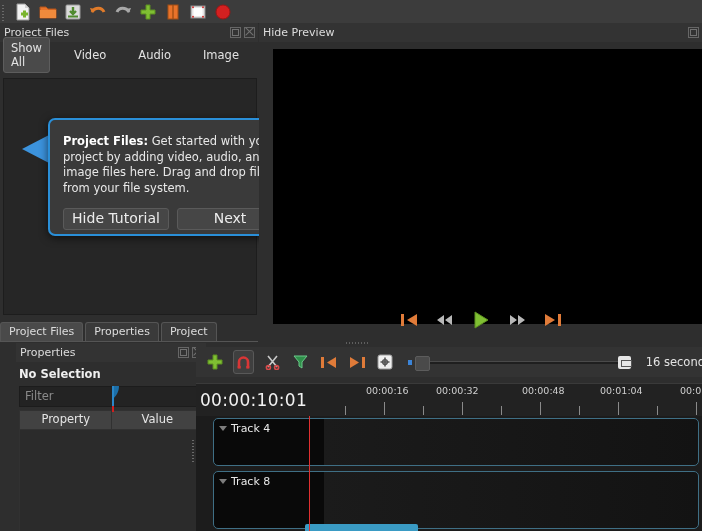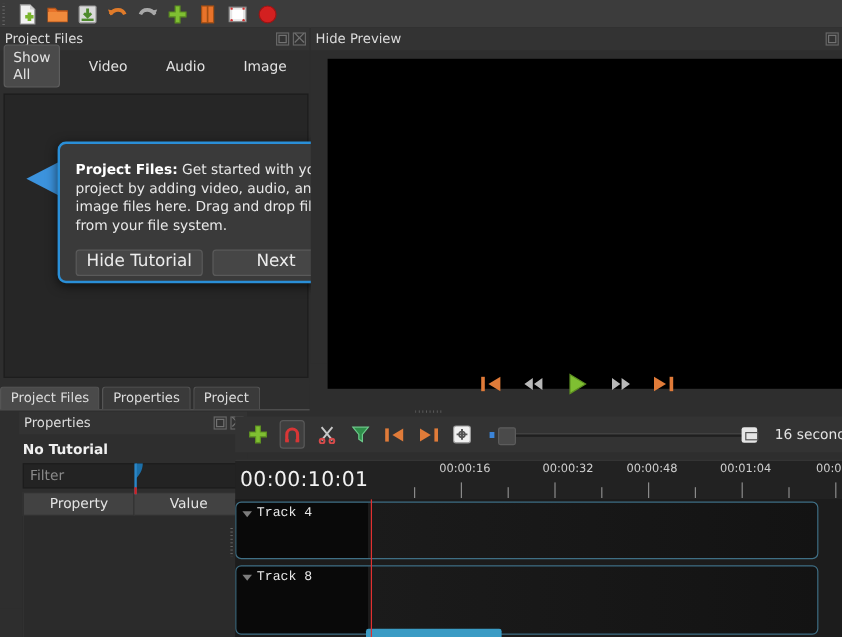--- a/index.html
+++ b/index.html
@@ -98,23 +98,23 @@
   #zlabel{font-size:11.5px;color:#e4e4e4;margin-left:6px;white-space:nowrap;}
 
   #ruler{left:196px;top:383px;width:506px;height:33px;background:#222;
          border-top:1px solid #3a3a3a;overflow:hidden;}
   #tcbox{position:absolute;left:4px;top:4px;width:106px;height:24px;}
   #tc{font-size:17px;color:#f2f2f2;line-height:24px;letter-spacing:.3px;white-space:nowrap;}
   .rtick{position:absolute;bottom:2px;width:1px;background:#8a8a8a;}
   .rlab{position:absolute;top:1px;font-size:9.5px;color:#cfcfcf;white-space:nowrap;}
 
   #tracks{left:196px;top:416px;width:506px;height:115px;background:#1c1c1c;overflow:hidden;}
-  .track{position:absolute;left:0;width:486px;background:#0a0a0a;
+  .track{position:absolute;left:17px;width:486px;background:#0a0a0a;
          border:1px solid #3f6f85;border-radius:5px;box-sizing:border-box;
-         background-image:linear-gradient(to right,#090909 0 110px,#1b1b1b 110px,#131313 100%);font-family:Liberation Mono, monospace;}
+         background-image:linear-gradient(to right,#090909 0 110px,#1b1b1b 110px,#131313 100%);}
   .tlabel{display:flex;align-items:center;gap:4px;padding:3px 0 0 5px;
           font-size:11px;color:#e8e8e8;}
   .chev{width:0;height:0;border-left:4px solid transparent;border-right:4px solid transparent;
         border-top:5px solid #7d7d7d;}
   #clip{position:absolute;left:109px;top:108px;width:113px;height:7px;
         background:#3a9bc4;border-radius:2px 2px 0 0;}
   #playhead{position:absolute;left:113px;top:0;width:1px;height:115px;background:#e03030;}
   #phflag{position:absolute;left:109px;top:386px;width:11px;height:26px;}
 </style>
 </head>
@@ -227,21 +227,21 @@
 </div>
 
 <div class="abs" id="props">
   <div class="ptitle">
     <span class="t">Properties</span>
     <span class="pctrls">
       <span class="pico f"></span>
       <span class="pico x"></span>
     </span>
   </div>
-  <div id="nosel">No Tutorial</div>
+  <div id="nosel">No Selection</div>
   <div id="propfilter">Filter</div>
   <div id="propheads">
     <div class="phead" style="width:93px">Property</div>
     <div class="phead" style="width:91px;border-left:none">Value</div>
   </div>
   <div id="propbody"></div>
 </div>
 <div class="abs" id="propsplit"></div>
 
 <div class="abs" id="vp">
@@ -336,21 +336,21 @@
   </div>
   <div id="zoomico"></div>
   <div id="zlabel">16 seconds</div>
 </div>
 
 <div class="abs" id="ruler">
   <div id="tcbox">
     <div id="tc">00:00:10:01</div>
   </div>
   <div class="rlab" style="left:170px">00:00:16</div>
-  <div class="rlab" style="left:256px">00:00:32</div>
+  <div class="rlab" style="left:240px">00:00:32</div>
   <div class="rlab" style="left:326px">00:00:48</div>
   <div class="rlab" style="left:404px">00:01:04</div>
   <div class="rlab" style="left:484px">00:0</div>
   <div class="rtick" style="left:149px;height:9px"></div>
   <div class="rtick" style="left:188px;height:13px"></div>
   <div class="rtick" style="left:227px;height:9px"></div>
   <div class="rtick" style="left:266px;height:13px"></div>
   <div class="rtick" style="left:305px;height:9px"></div>
   <div class="rtick" style="left:344px;height:13px"></div>
   <div class="rtick" style="left:383px;height:9px"></div>

